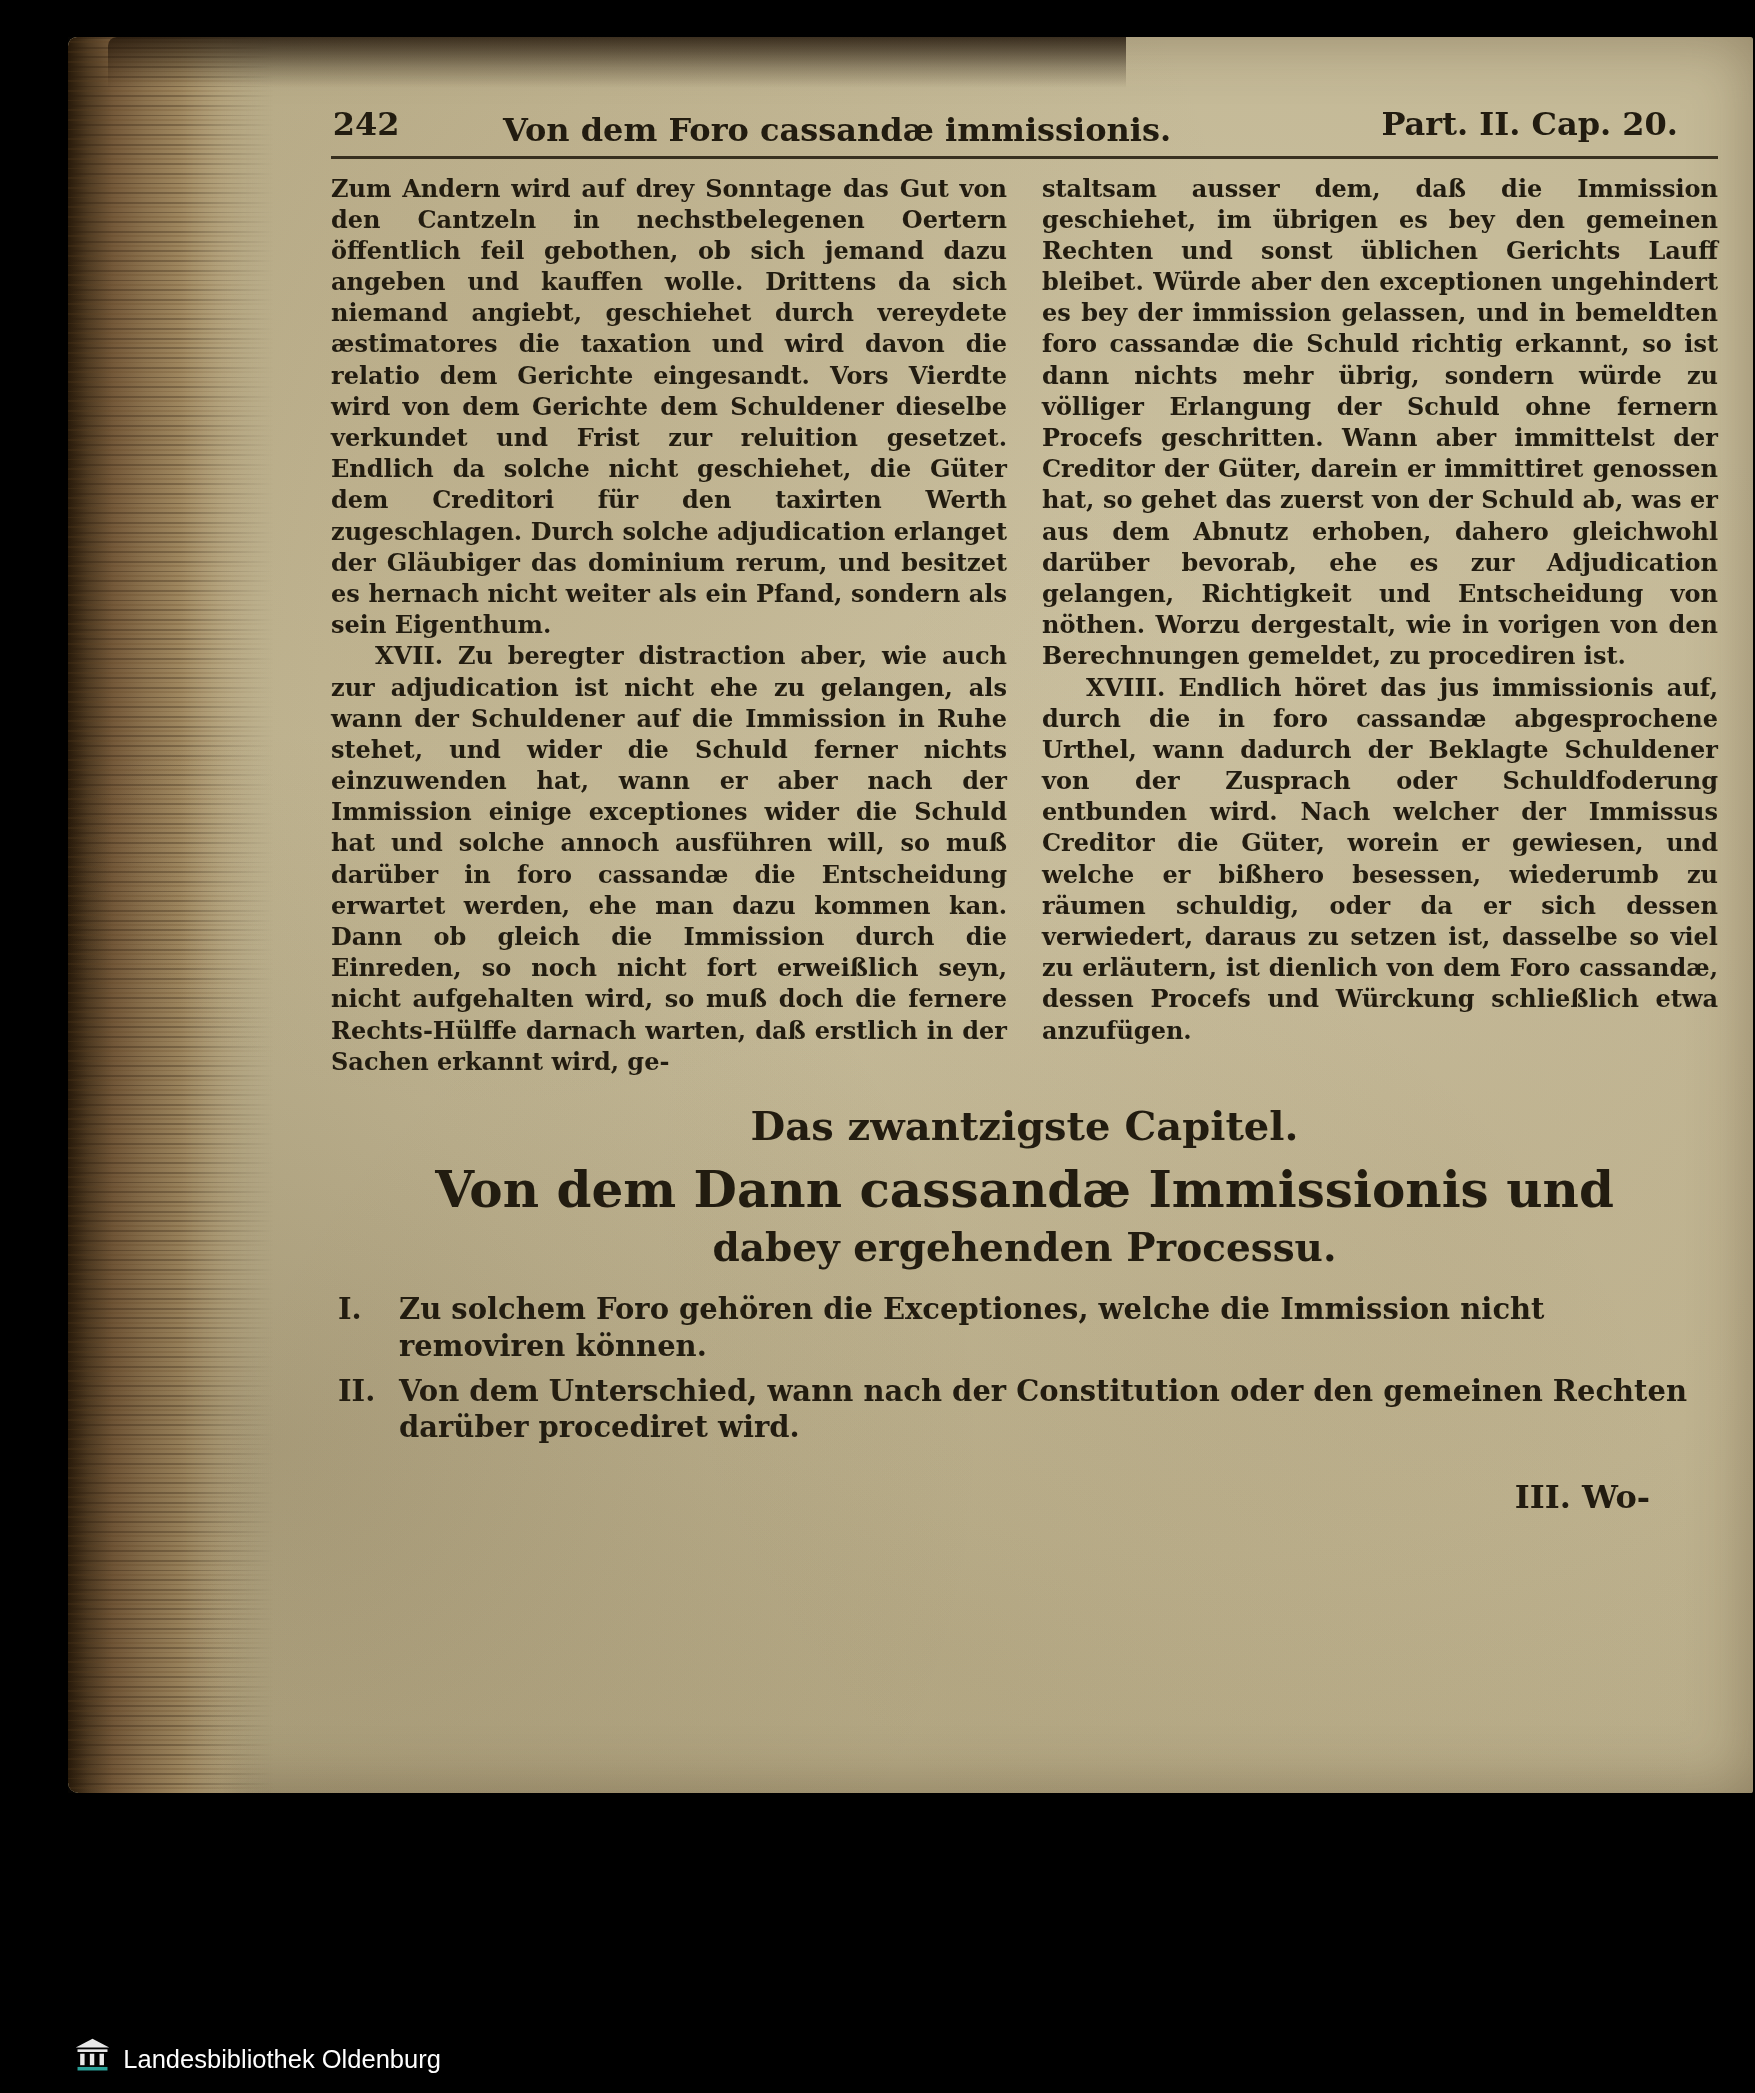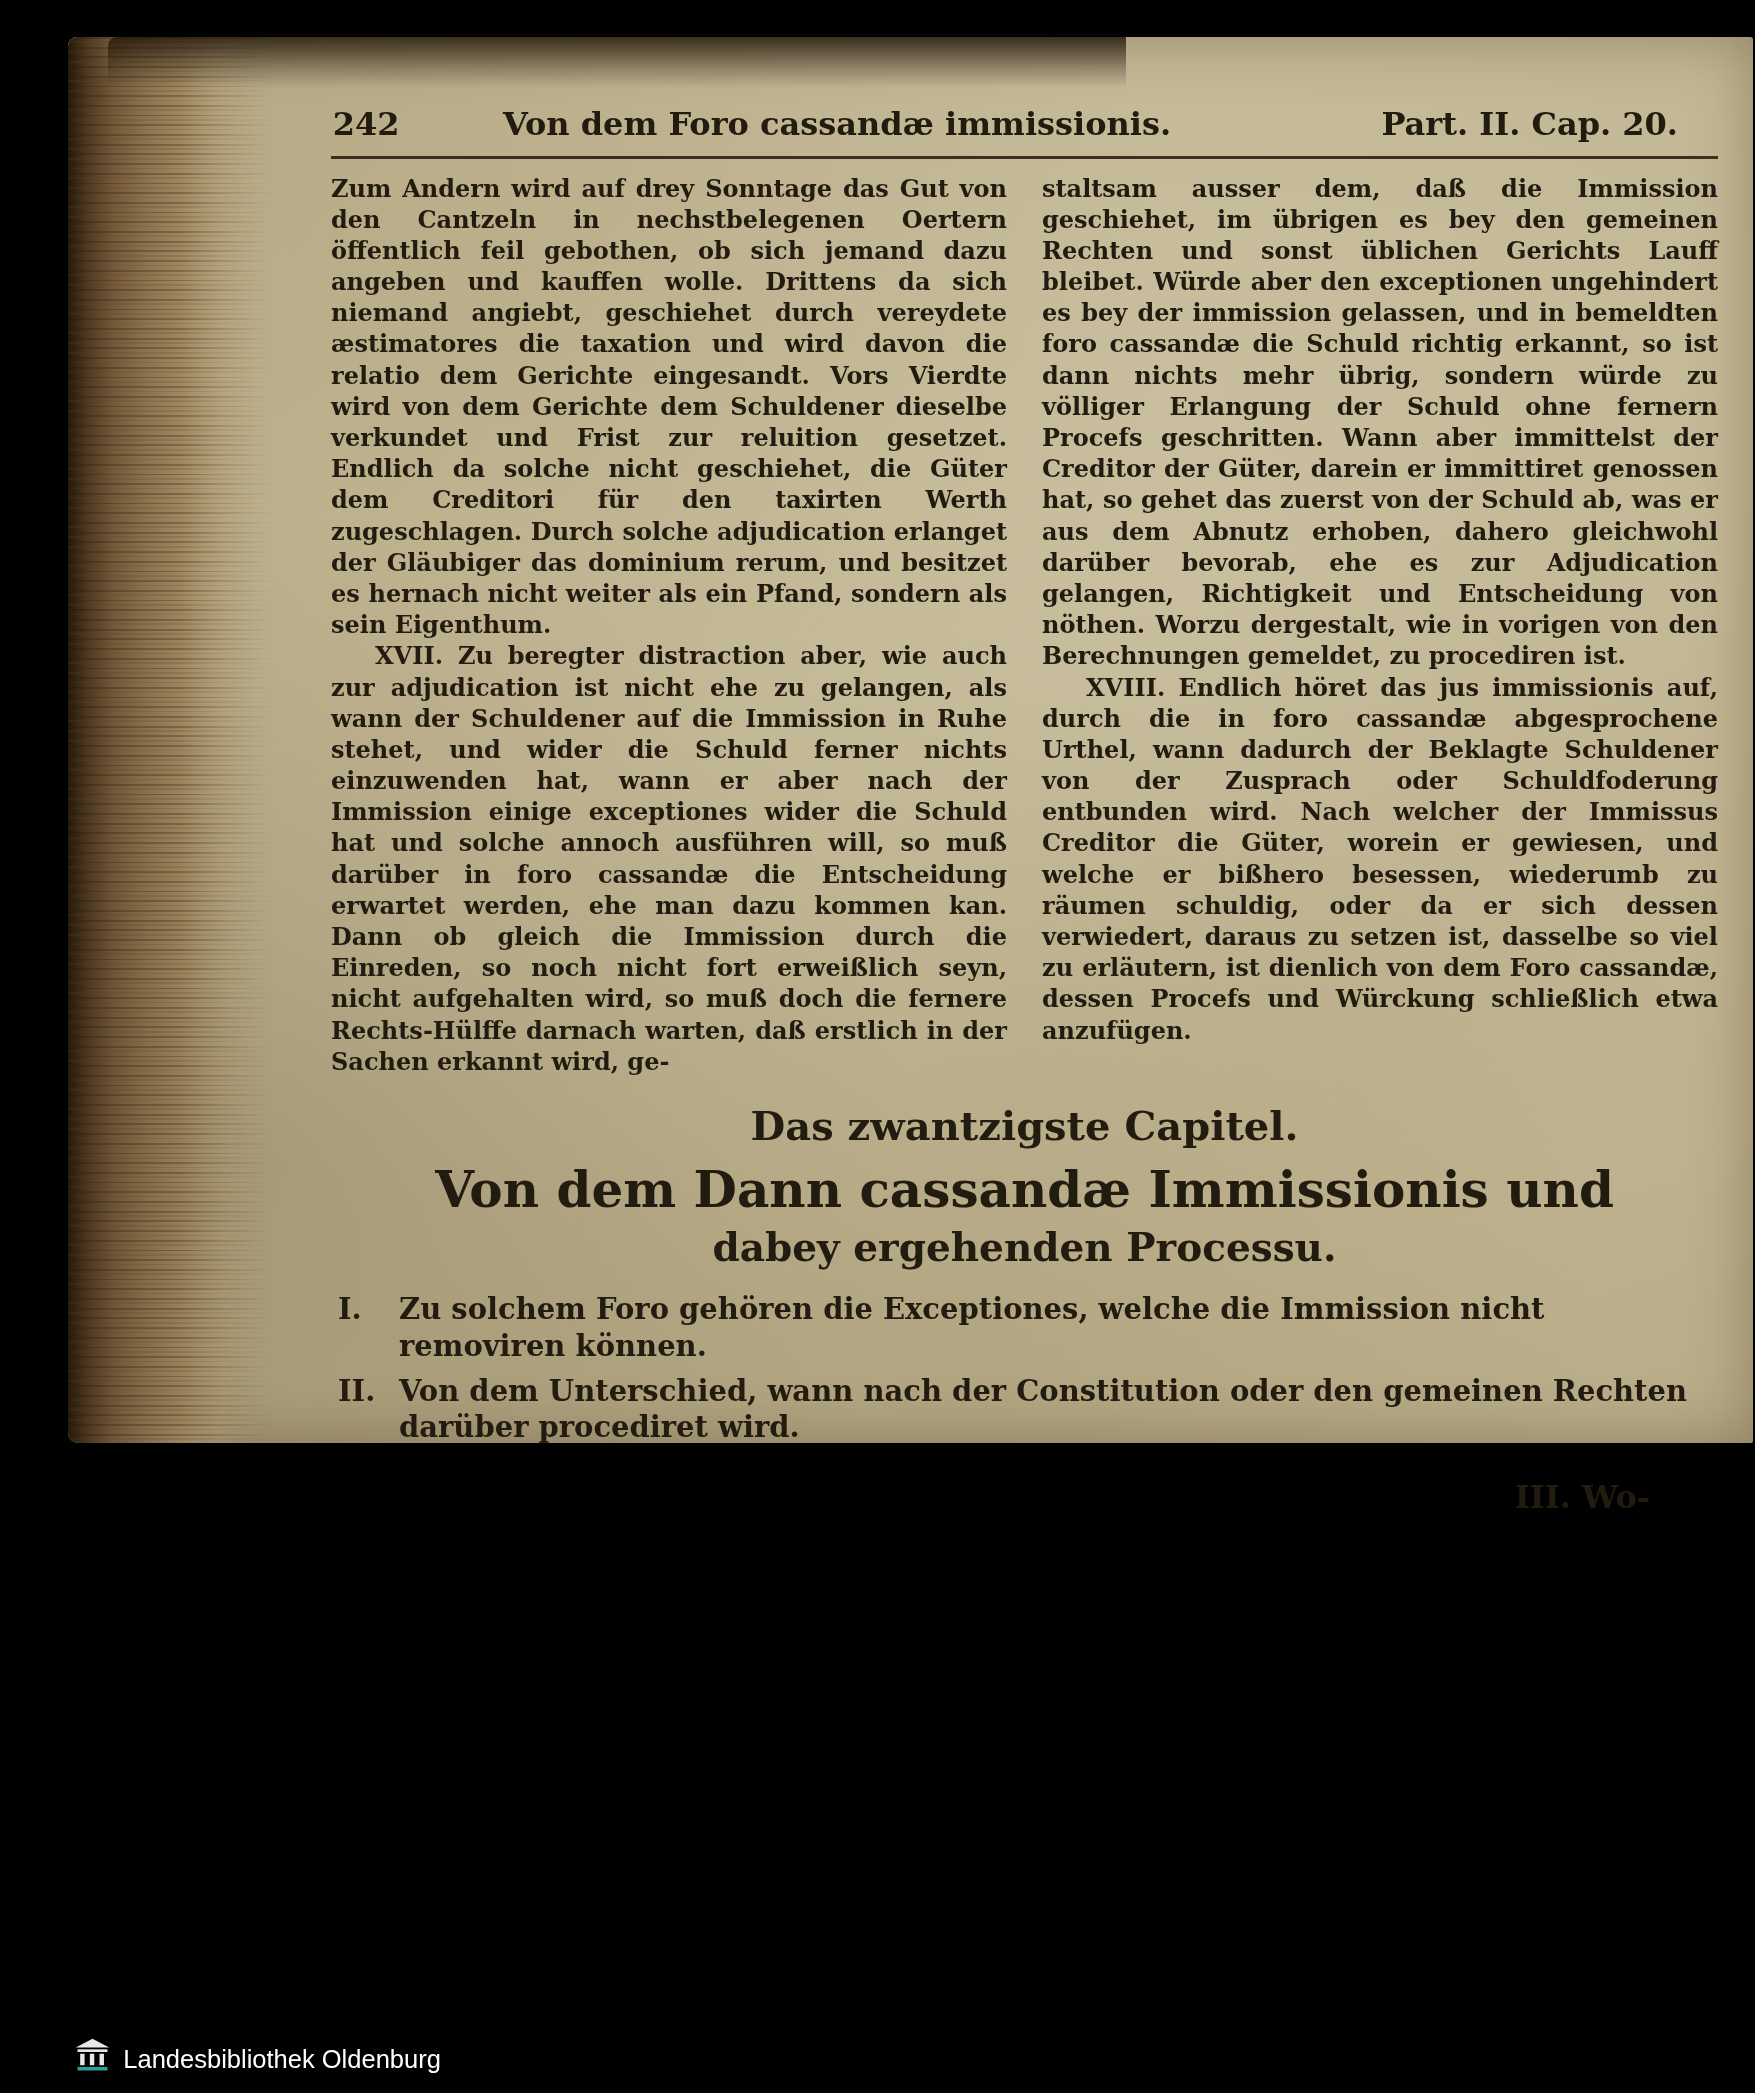--- a/index.html
+++ b/index.html
@@ -8,21 +8,21 @@
     width: 1756px;
     height: 2094px;
     background: #000;
     overflow: hidden;
   }
   .page {
     position: absolute;
     left: 68px;
     top: 37px;
     width: 1685px;
-    height: 1406px;
+    height: 1756px;
     background:
       radial-gradient(ellipse at 68% 38%, #ccc2a2 0%, #c2b794 55%, #b0a480 100%);
     border-radius: 8.8px 2.6px 2.6px 10.5px;
     box-shadow: inset 0 0 61px rgba(60,40,20,0.35);
   }
   .spine {
     position: absolute;
     left: 0; top: 0; bottom: 0;
     width: 206px;
     background:
@@ -60,21 +60,21 @@
     position: absolute;
     left: 263px;
     top: 68px;
     width: 1387px;
     color: #221c10;
     font-family: "DejaVu Serif", serif;
     font-weight: 700;
   }
   .page-header { position: relative; height: 47px; font-size: 32px; }
   .page-num   { position: absolute; left: 1.8px; top: 0; }
-  .header-title { position: absolute; left: 172px; top: 0; }
+  .header-title { position: absolute; left: 172px; top: 6px; }
   .chapter-ref { position: absolute; right: 40px; top: 0; }
   .header-rule {
     height: 0;
     border-top: 3.5px solid rgba(32,25,12,0.85);
     margin: 3.5px 0 14px 0;
   }
   .columns {
     display: flex;
     gap: 35px;
     font-size: 24px;

